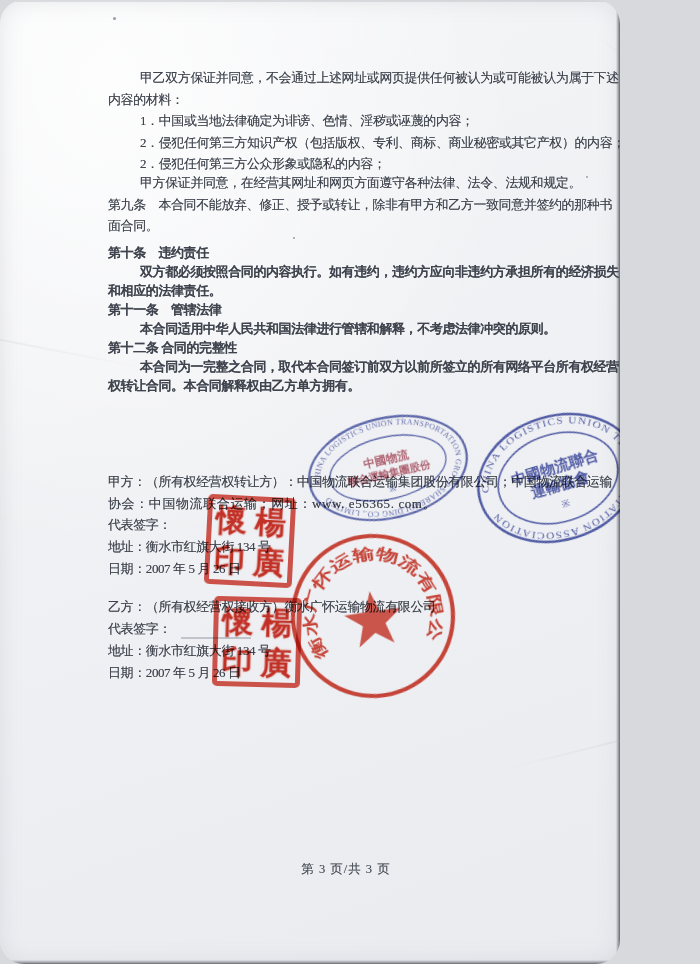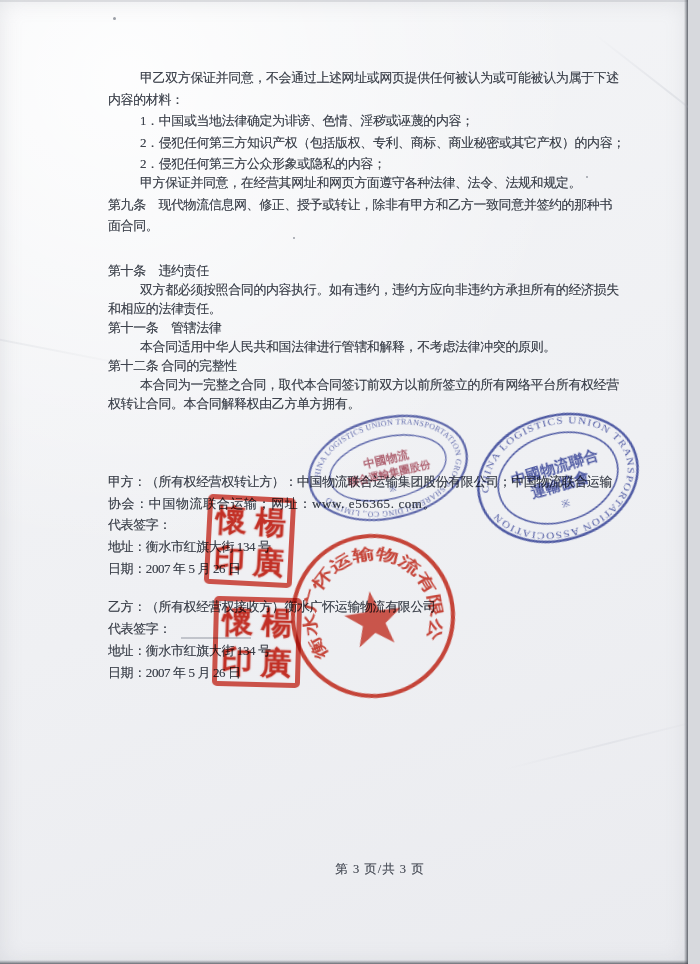--- a/index.html
+++ b/index.html
@@ -1,44 +1,45 @@
 <!DOCTYPE html>
 <html><head>
 <meta charset="utf-8">
 <style>
   html,body{margin:0;padding:0;background:#d7d9dd;}
   .page{
-    position:relative;width:688px;height:964px;overflow:hidden;
+    position:relative;width:620px;height:964px;overflow:hidden;
     font-family:"Liberation Serif","DejaVu Serif",serif;
     background:
       radial-gradient(120% 90% at 18% 8%, rgba(255,255,255,.85), rgba(255,255,255,0) 55%),
       linear-gradient(160deg,#f4f5f7 0%,#eff0f3 55%,#eaebef 100%);
     box-shadow:inset 0 0 22px rgba(140,145,155,.20);
     color:#3e434d;
+    border-radius:24px;
   }
   .edge-right{position:absolute;right:0;top:0;width:4px;height:100%;
     background:linear-gradient(to right,rgba(120,125,132,0),rgba(95,100,108,.5) 55%,rgba(66,70,78,.8));}
   .edge-bottom{position:absolute;left:0;bottom:0;width:100%;height:4px;
     background:linear-gradient(to bottom,rgba(120,125,132,0),rgba(95,100,108,.45) 55%,rgba(66,70,78,.75));}
   .edge-top{position:absolute;left:0;top:0;width:100%;height:2px;background:rgba(150,154,162,.25);}
   .crease{position:absolute;height:2px;pointer-events:none;}
   .c1{top:92px;left:575px;width:190px;transform:rotate(38deg);
       background:linear-gradient(90deg,rgba(165,170,182,0),rgba(165,170,182,.20),rgba(165,170,182,0));}
   .c2{top:352px;left:-12px;width:160px;transform:rotate(11deg);
       background:linear-gradient(90deg,rgba(165,170,182,.16),rgba(165,170,182,0));}
   .c3{top:742px;left:500px;width:220px;transform:rotate(-14deg);
       background:linear-gradient(90deg,rgba(165,170,182,0),rgba(165,170,182,.14),rgba(165,170,182,0));}
   .speck{position:absolute;border-radius:50%;background:#9a9ea6;}
 
   .tblock{position:absolute;left:108px;width:505px;font-size:13px;letter-spacing:-0.4px;
     text-shadow:0 0 .5px rgba(62,67,77,.55);}
   .tblock .ln{height:21.5px;line-height:21.5px;white-space:nowrap;}
   .blockA{top:67px;}
   .blockB{top:172px;}
-  .blockC{top:261px;}
+  .blockC{top:243px;font-weight:bold;}
   .blockC .ln{height:19px;line-height:19px;}
   .partyA{top:471px;}
   .partyA .ln{height:21.7px;line-height:21.7px;}
   .partyB{top:596px;}
   .partyB .ln{height:22px;line-height:22px;}
   .indent{padding-left:32px;}
   .url{letter-spacing:.6px;}
   .footer{position:absolute;left:0;top:861px;width:100%;text-align:center;
     font-size:12.5px;color:#4a4f59;letter-spacing:1px;text-shadow:0 0 .5px rgba(62,67,77,.5);margin-left:36px;}
   .sig-line{position:absolute;left:181px;top:637px;width:70px;height:1.5px;background:rgba(110,115,128,.35);}
@@ -73,21 +74,21 @@
   <div class="tblock blockA">
     <div class="ln indent">甲乙双方保证并同意，不会通过上述网址或网页提供任何被认为或可能被认为属于下述</div>
     <div class="ln">内容的材料：</div>
     <div class="ln indent">1．中国或当地法律确定为诽谤、色情、淫秽或诬蔑的内容；</div>
     <div class="ln indent">2．侵犯任何第三方知识产权（包括版权、专利、商标、商业秘密或其它产权）的内容；</div>
     <div class="ln indent">2．侵犯任何第三方公众形象或隐私的内容；</div>
   </div>
 
   <div class="tblock blockB">
     <div class="ln indent">甲方保证并同意，在经营其网址和网页方面遵守各种法律、法令、法规和规定。</div>
-    <div class="ln">第九条　现代物流信息网、修正、授予或转让，除非有甲方和乙方一致同意并签约的那种书</div>
+    <div class="ln">第九条　本合同不能放弃、修正、授予或转让，除非有甲方和乙方一致同意并签约的那种书</div>
     <div class="ln">面合同。</div>
   </div>
 
   <div class="tblock blockC">
     <div class="ln">第十条　违约责任</div>
     <div class="ln indent">双方都必须按照合同的内容执行。如有违约，违约方应向非违约方承担所有的经济损失</div>
     <div class="ln">和相应的法律责任。</div>
     <div class="ln">第十一条　管辖法律</div>
     <div class="ln indent">本合同适用中华人民共和国法律进行管辖和解释，不考虑法律冲突的原则。</div>
     <div class="ln">第十二条 合同的完整性</div>

